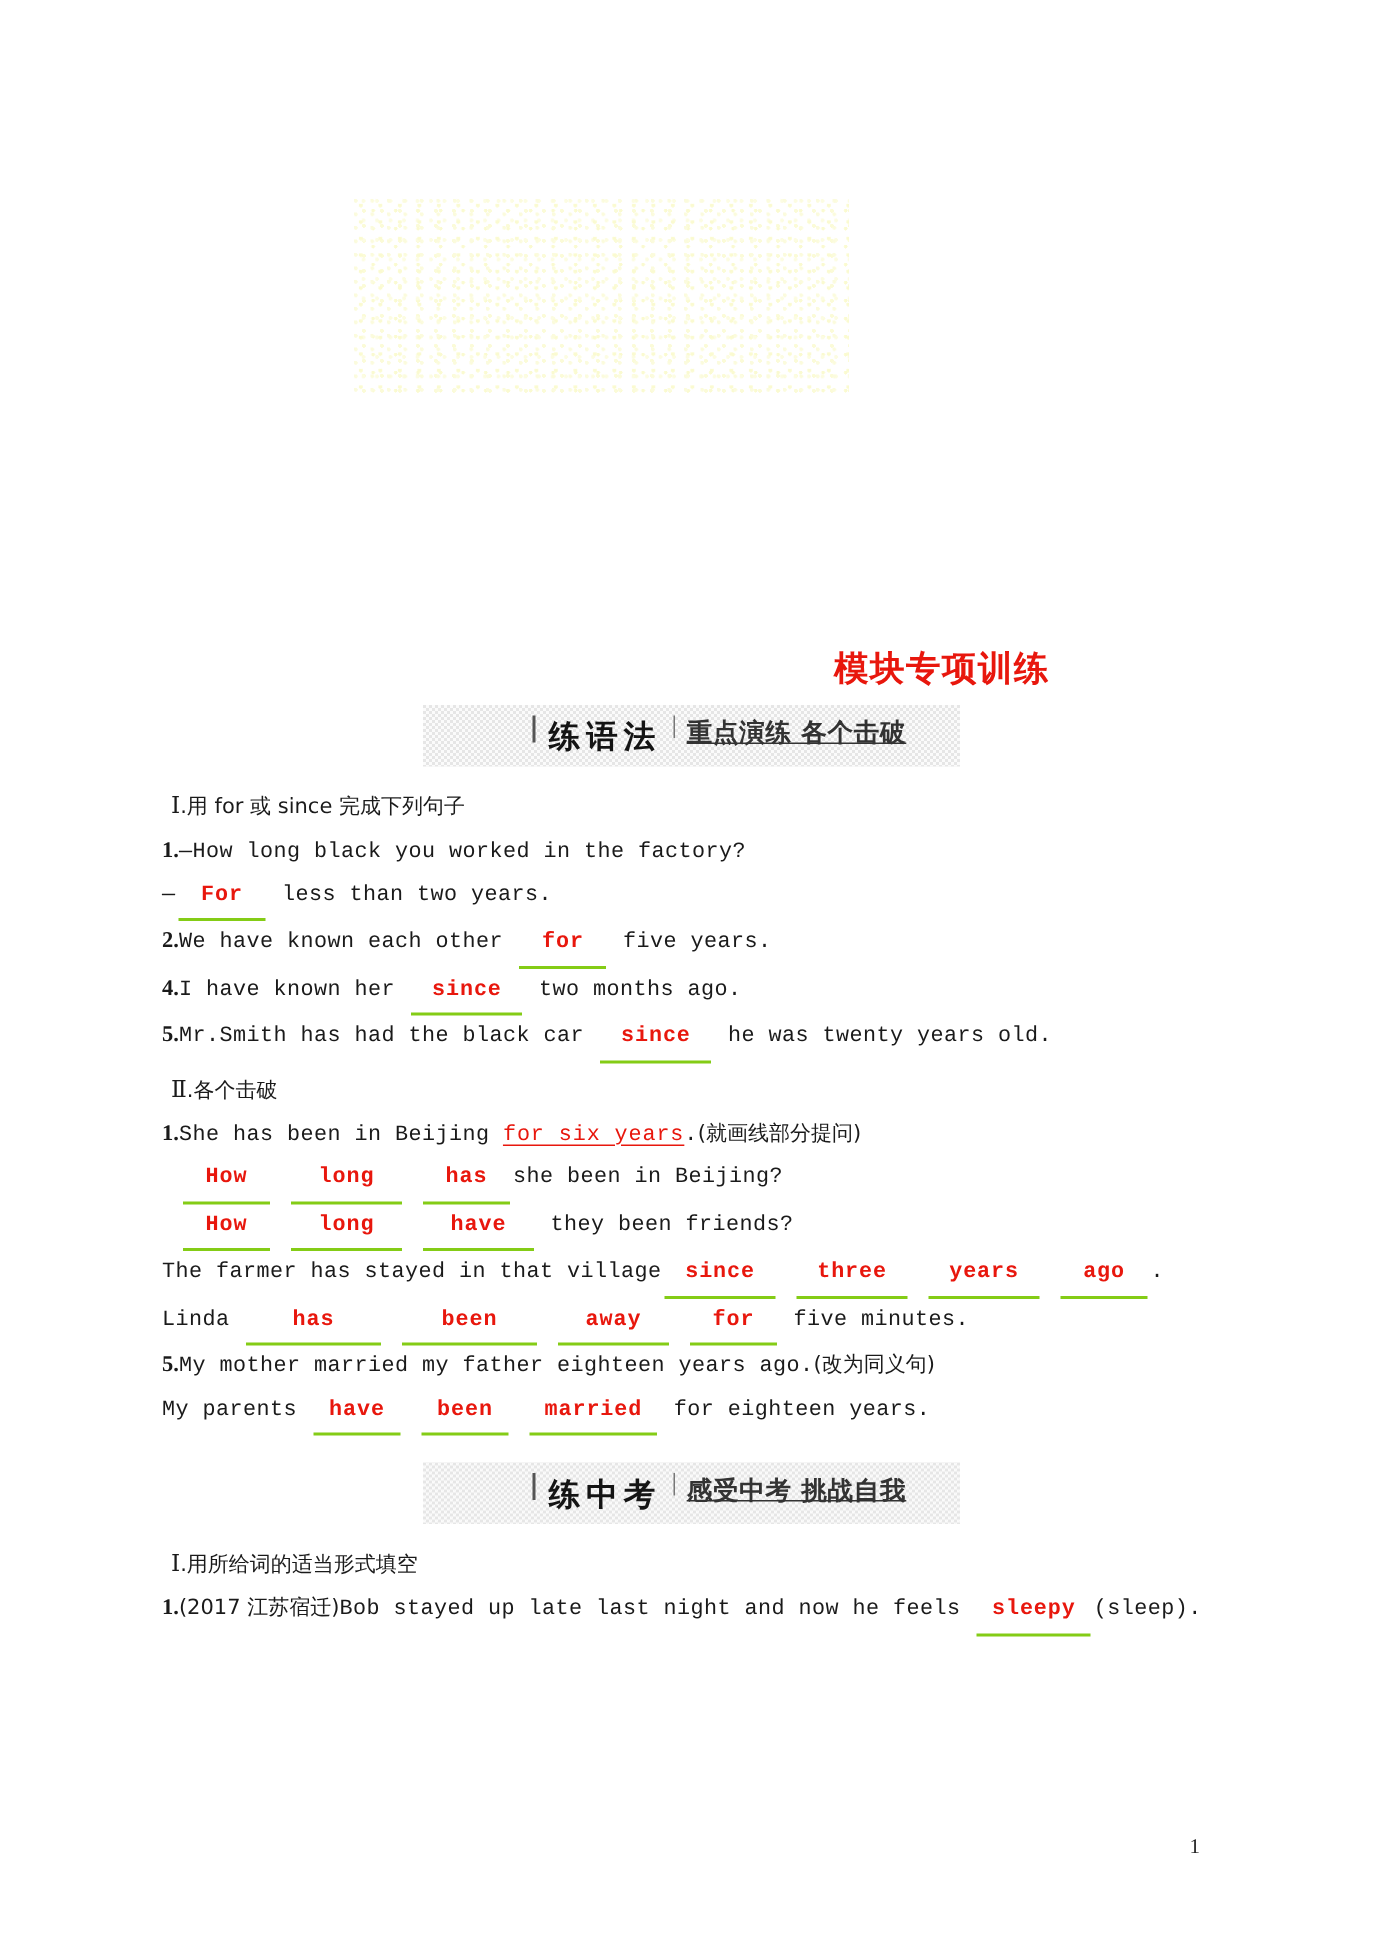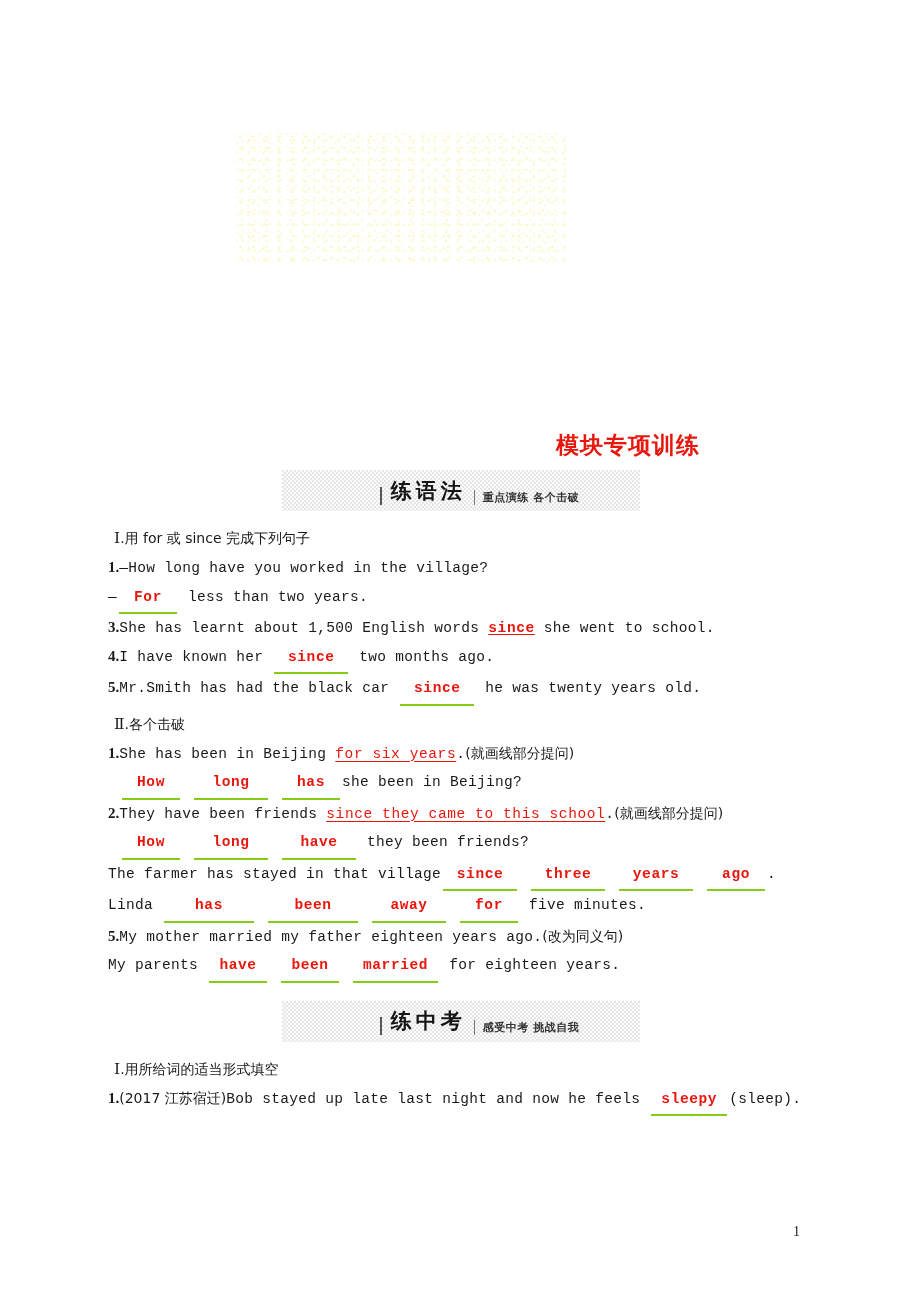--- a/index.html
+++ b/index.html
@@ -67,21 +67,21 @@
     justify-content: center;
     background-color: #e6e6e6;
     background-image:
       linear-gradient(45deg, rgba(255,255,255,0.85) 25%, transparent 25%, transparent 75%, rgba(255,255,255,0.85) 75%),
       linear-gradient(45deg, rgba(255,255,255,0.85) 25%, transparent 25%, transparent 75%, rgba(255,255,255,0.85) 75%);
     background-size: 4px 4px;
     background-position: 0 0, 2px 2px;
   }
   .banner-inner {
     display: flex;
-    align-items: flex-end;
+    align-items: flex-start;
     transform: translateX(12px);
     margin-left: 13px;
   }
   .banner-tick {
     display: inline-block;
     width: 2px;
     height: 18px;
     background: #555;
     margin-right: 9px;
   }
@@ -95,23 +95,24 @@
   .banner-main {
     font-family: "DejaVu Sans", "Liberation Sans", sans-serif;
     font-weight: bold;
     font-size: 21px;
     letter-spacing: 4px;
     color: #141414;
   }
   .banner-sub {
     font-family: "DejaVu Sans", "Liberation Sans", sans-serif;
     font-weight: bold;
-    font-size: 11px;
+    font-size: 17px;
     letter-spacing: 0.5px;
     color: #333;
+    text-decoration: underline;
   }
 
   
   .q-head {
     font-size: 15.5px;
     line-height: 28px;
     margin: 4px 0 2px 6px;
     font-family: "Liberation Serif", "DejaVu Serif", serif;
   }
 
@@ -204,53 +205,50 @@
       <span class="banner-tick thin"></span>
       <span class="banner-sub">重点演练 各个击破</span>
     </div>
   </div>
 
   <div class="q-head">
     <span>Ⅰ</span><span class="cn">.用 for 或 since 完成下列句子</span>
   </div>
 
   <p class="line">
-    <span class="num">1.</span><span class="mono">—How long have you worked in the village?</span>
+    <span class="num">1.</span><span class="mono">—How long black you worked in the factory?</span>
   </p>
   <p class="line">
     <span class="mono">—</span><span class="ans w1">For</span><span class="mono"> less than two years.</span>
   </p>
 
-
-  <p class="line">
-    <span class="num">3.</span><span class="mono">She has learnt about 1,500 English words </span><span class="ansr">since</span><span class="mono"> she went to school.</span>
-  </p>
+  <p class="line">
+    <span class="num">2.</span><span class="mono">We have known each other </span><span class="ans w1">for</span><span class="mono"> five years.</span>
+  </p>
+
 
   <p class="line">
     <span class="num">4.</span><span class="mono">I have known her </span><span class="ans w2">since</span><span class="mono"> two months ago.</span>
   </p>
 
   <p class="line">
     <span class="num">5.</span><span class="mono">Mr.Smith has had the black car </span><span class="ans w2">since</span><span class="mono"> he was twenty years old.</span>
   </p>
 
   <div class="q-head">
     <span>Ⅱ</span><span class="cn">.各个击破</span>
   </div>
 
   <p class="line">
     <span class="num">1.</span><span class="mono">She has been in Beijing </span><span class="uline">for six years</span><span class="mono">.</span><span class="cn">(就画线部分提问)</span>
   </p>
   <p class="line indent">
     <span class="ans w1">How</span><span class="gap"></span><span class="ans w2">long</span><span class="gap"></span><span class="ans w1">has</span><span class="mono">she been in Beijing?</span>
   </p>
 
-  <p class="line">
-    <span class="num">2.</span><span class="mono">They have been friends </span><span class="uline">since they came to this school</span><span class="mono">.</span><span class="cn">(就画线部分提问)</span>
-  </p>
   <p class="line indent">
     <span class="ans w1">How</span><span class="gap"></span><span class="ans w2">long</span><span class="gap"></span><span class="ans w2">have</span><span class="mono"> they been friends?</span>
   </p>
 
   <p class="line">
     <span class="mono">The farmer has stayed in that village</span><span class="ans w2">since</span><span class="gap"></span><span class="ans w2">three</span><span class="gap"></span><span class="ans w2">years</span><span class="gap"></span><span class="ans w1">ago</span><span class="mono">.</span>
   </p>
 
   <p class="line">
     <span class="mono">Linda </span><span class="ans w3">has</span><span class="gap"></span><span class="ans w3">been</span><span class="gap"></span><span class="ans w2">away</span><span class="gap"></span><span class="ans w1">for</span><span class="mono"> five minutes.</span>

